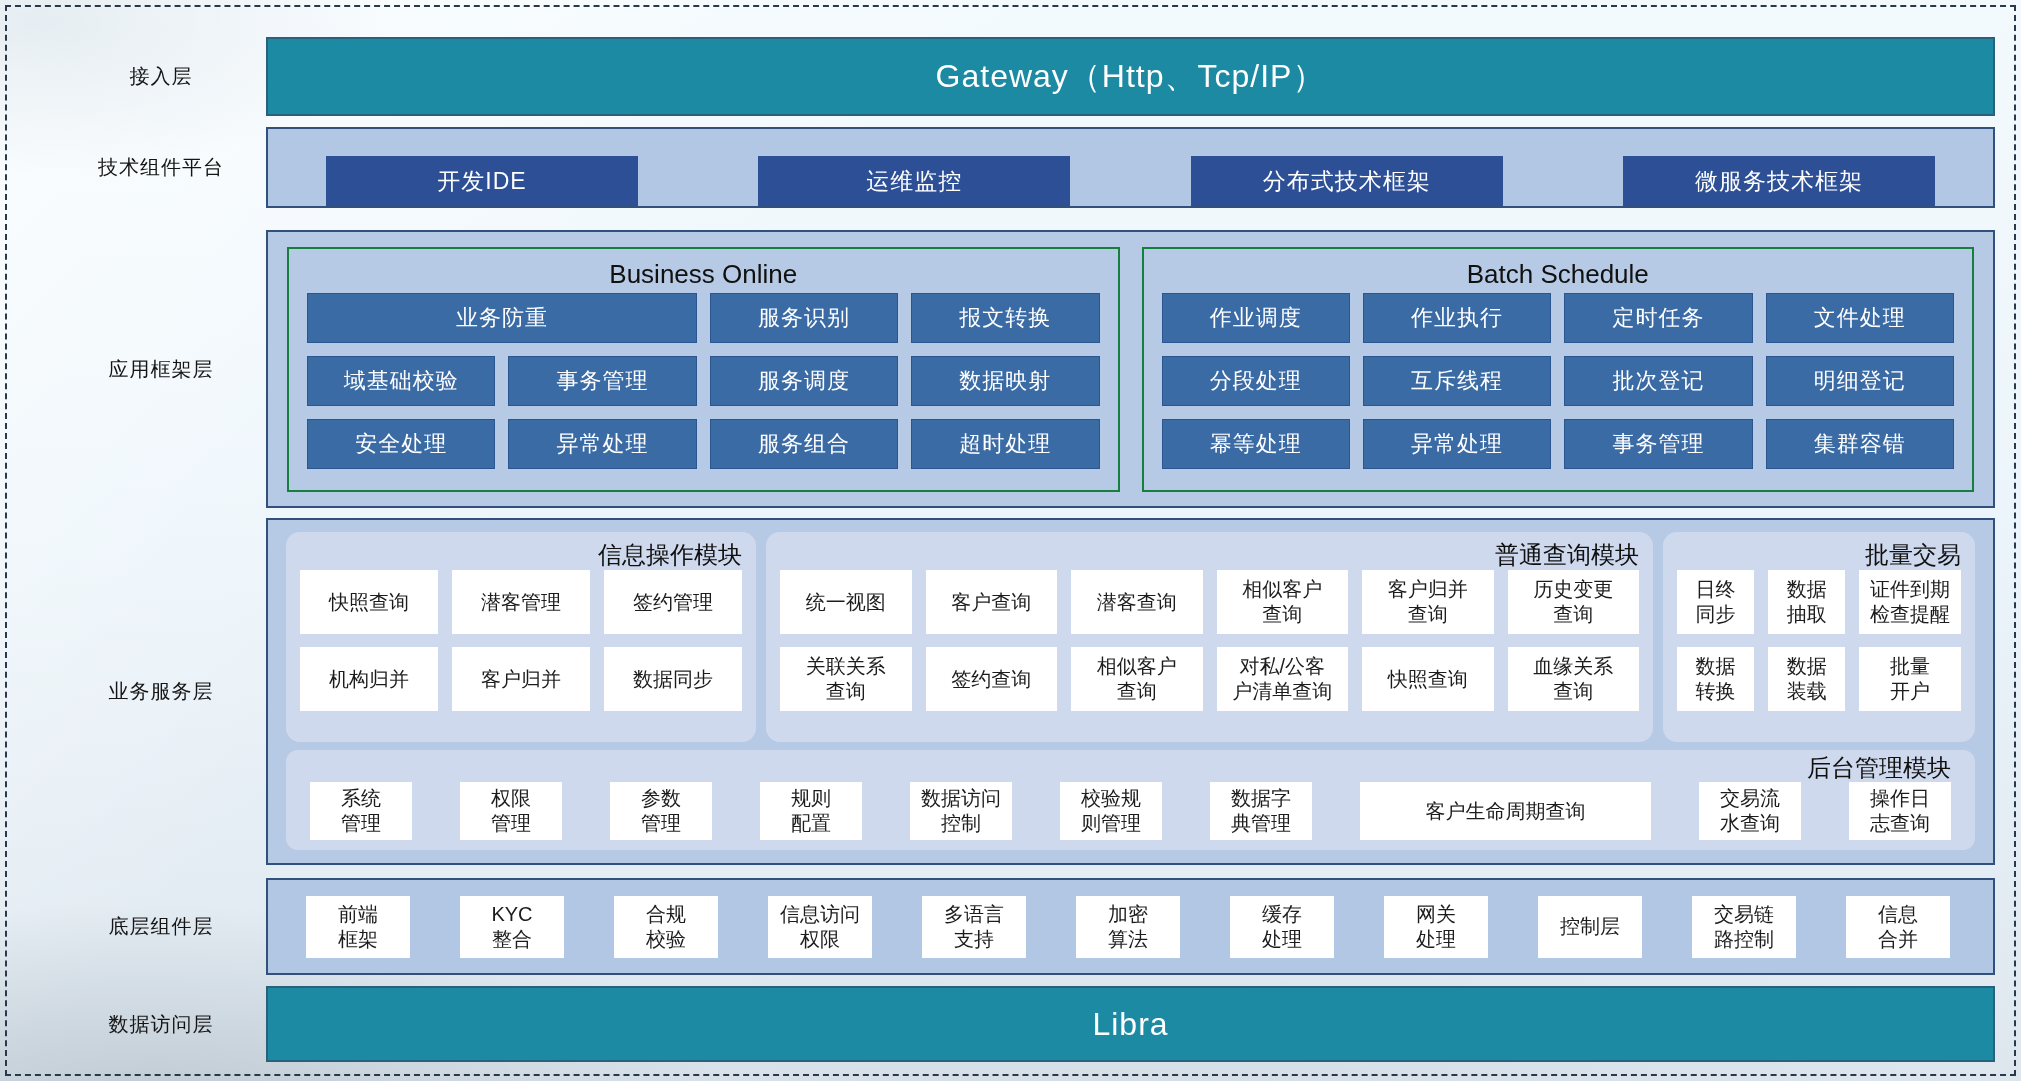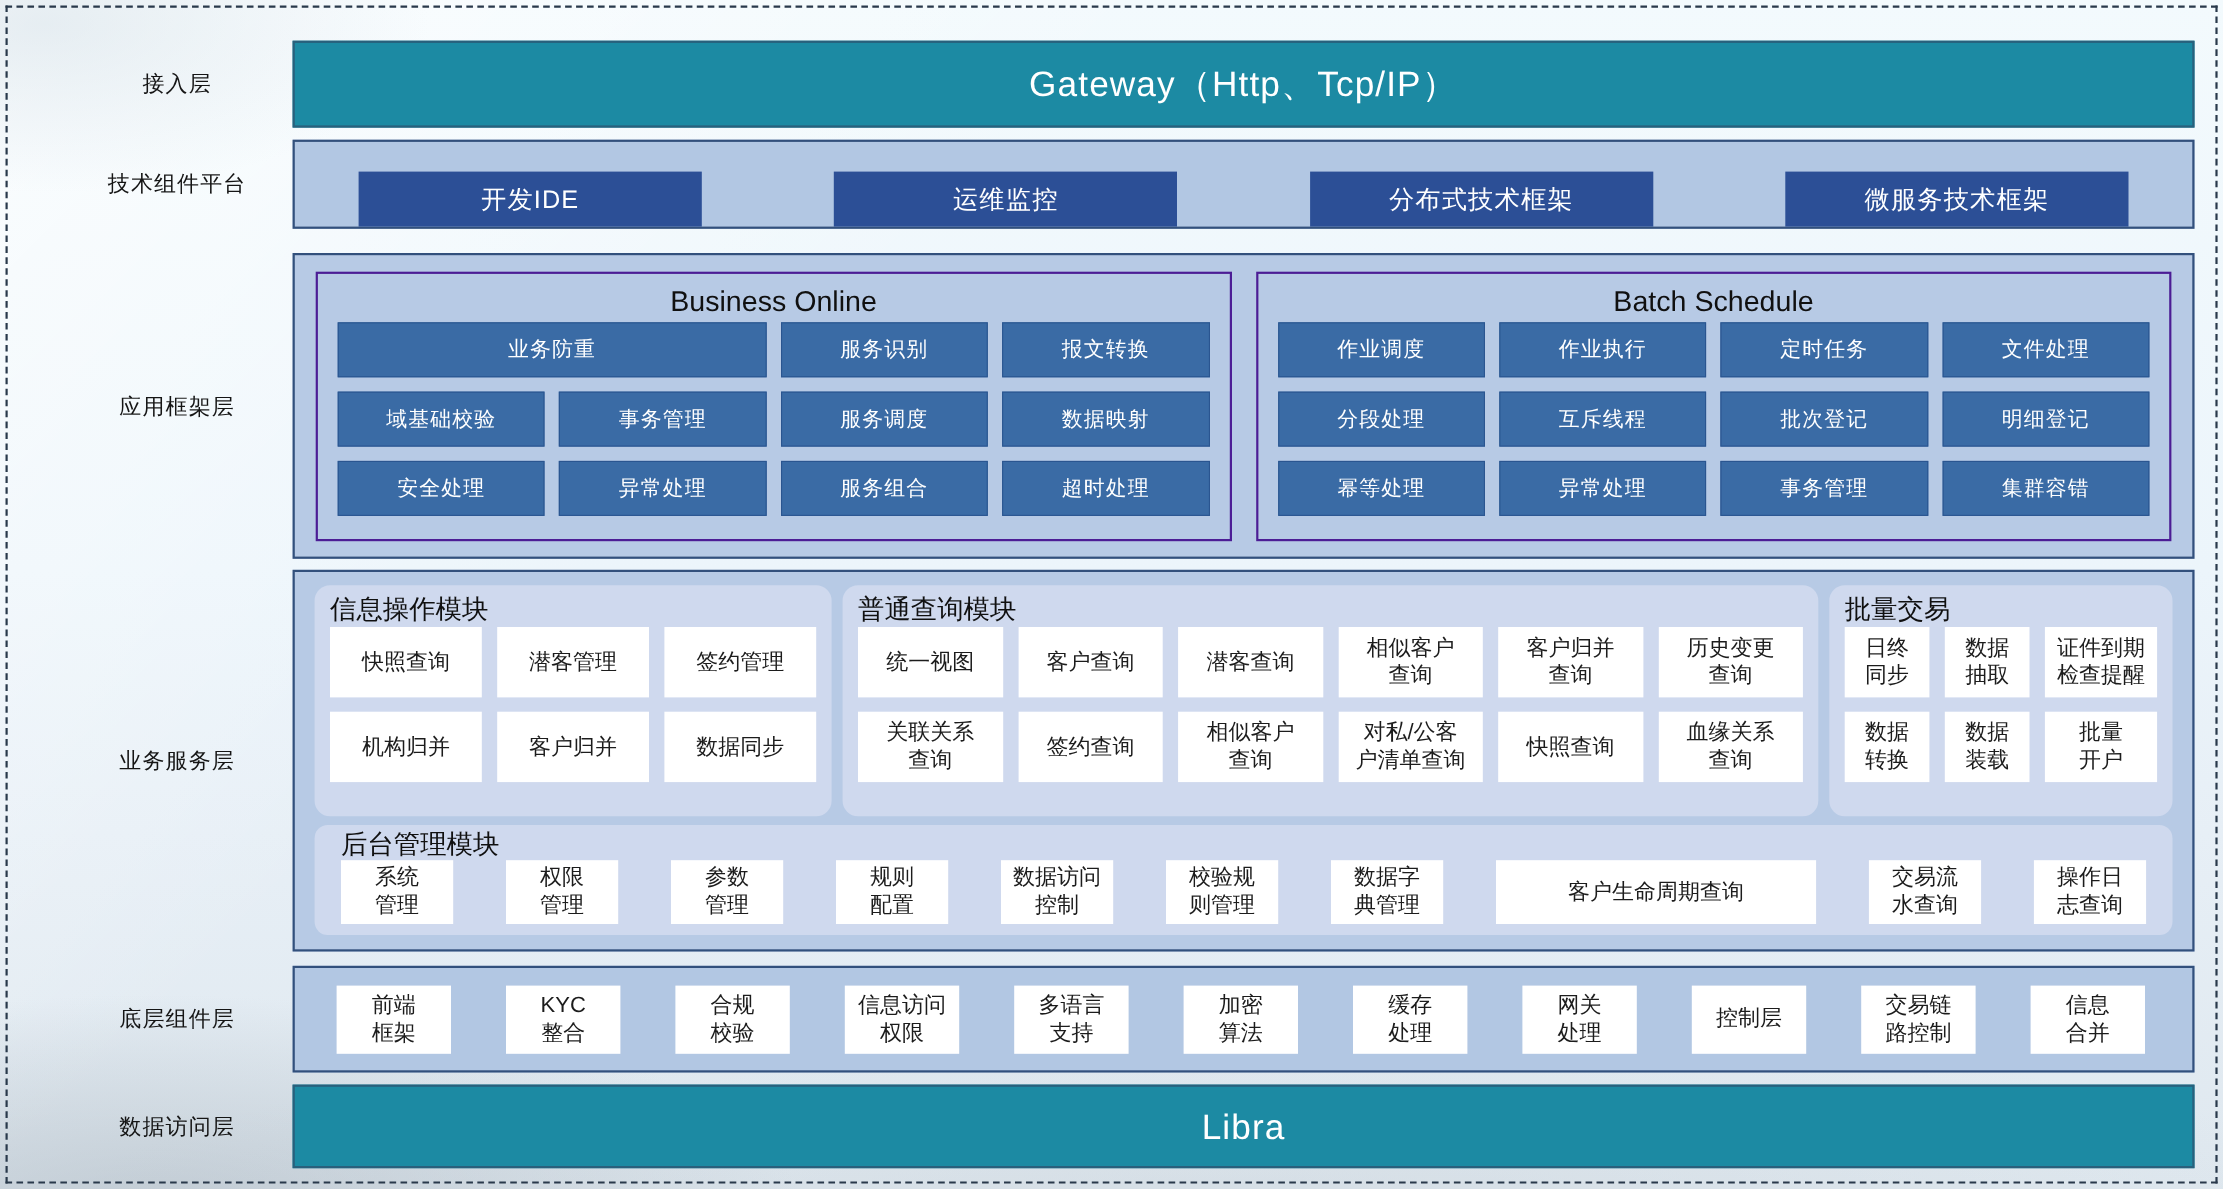--- a/index.html
+++ b/index.html
@@ -46,39 +46,39 @@
   }
   .tech-btn{
     width:312px;height:50px;background:#2c4f96;color:#fff;font-size:23px;
     display:flex;align-items:center;justify-content:center;letter-spacing:1px;
   }
 
   .app-band{
     top:230px;height:278px;background:#b7cae5;border:2px solid #32507c;
     display:flex;gap:22px;padding:15px 19px 14px;
   }
-  .app-panel{flex:1;border:2px solid #4c1d95;box-sizing:border-box;padding:2px 18px 0;}
+  .app-panel{flex:1;border:2px solid #15803d;box-sizing:border-box;padding:2px 18px 0;}
   .app-panel-title{text-align:center;font-size:26px;color:#101010;height:42px;line-height:46px;}
   .app-grid{display:grid;grid-template-columns:repeat(4,1fr);grid-auto-rows:50px;gap:13px;}
   .app-btn{
-    background:#3a6ba5;border:1px solid #2a5590;color:#fff;font-size:19px;letter-spacing:1px;
+    background:#3a6ba5;border:1px solid #2a5590;color:#fff;font-size:22px;letter-spacing:1px;
     display:flex;align-items:center;justify-content:center;
   }
   .app-btn.wide{grid-column:span 2;}
 
   .biz-band{
     top:518px;height:347px;background:#b7cae5;border:2px solid #32507c;
     display:flex;flex-direction:column;gap:8px;padding:12px 18px 13px;
   }
   .biz-top{display:flex;gap:10px;height:212px;}
   .module{background:#cfd9ee;border-radius:14px;box-sizing:border-box;padding:2px 14px 10px;}
   .mod-info{flex:0 0 470px;}
   .mod-query{flex:1 1 auto;}
   .mod-batch{flex:0 0 312px;}
-  .module-title{text-align:left;font-size:24px;color:#101010;height:36px;line-height:42px;}
+  .module-title{text-align:right;font-size:24px;color:#101010;height:36px;line-height:42px;}
   .module-grid{display:grid;gap:13px 14px;grid-auto-rows:64px;}
   .cols-3{grid-template-columns:repeat(3,1fr);}
   .cols-6{grid-template-columns:repeat(6,1fr);}
   .cols-3b{grid-template-columns:1fr 1fr 1.32fr;}
   .cell{
     background:#ffffff;color:#1c1c1c;font-size:20px;line-height:1.25;
     display:flex;align-items:center;justify-content:center;
     text-align:center;white-space:pre-line;
   }
   .admin{flex:1;border-radius:12px;display:flex;flex-direction:column;padding:0 24px 10px;}

